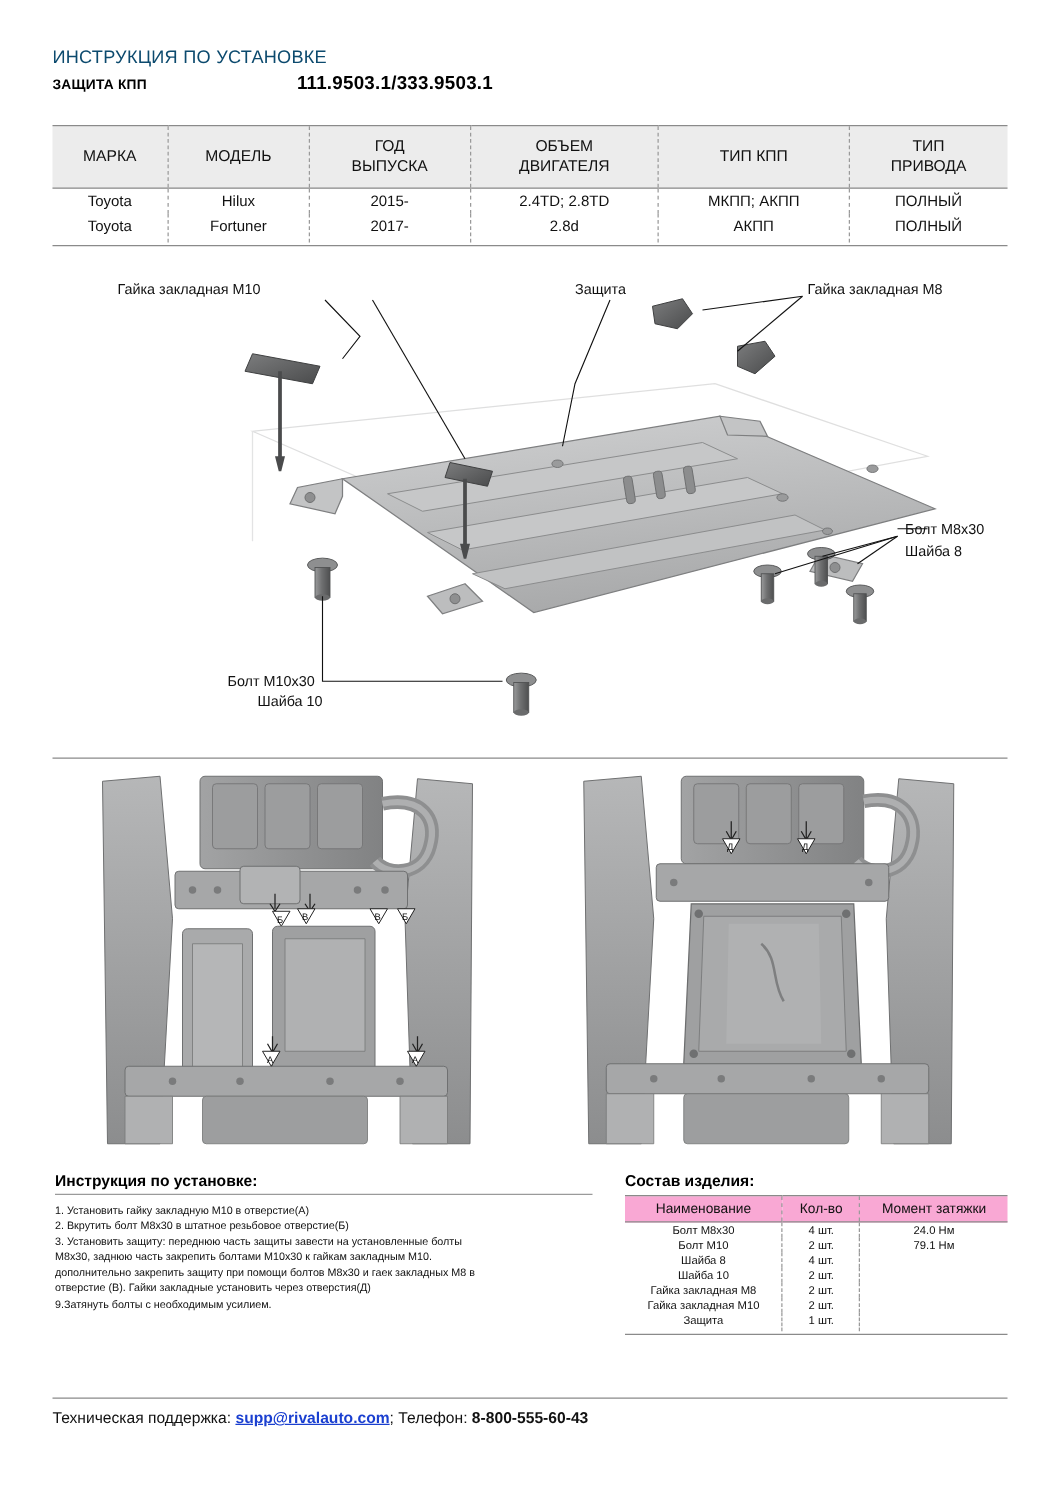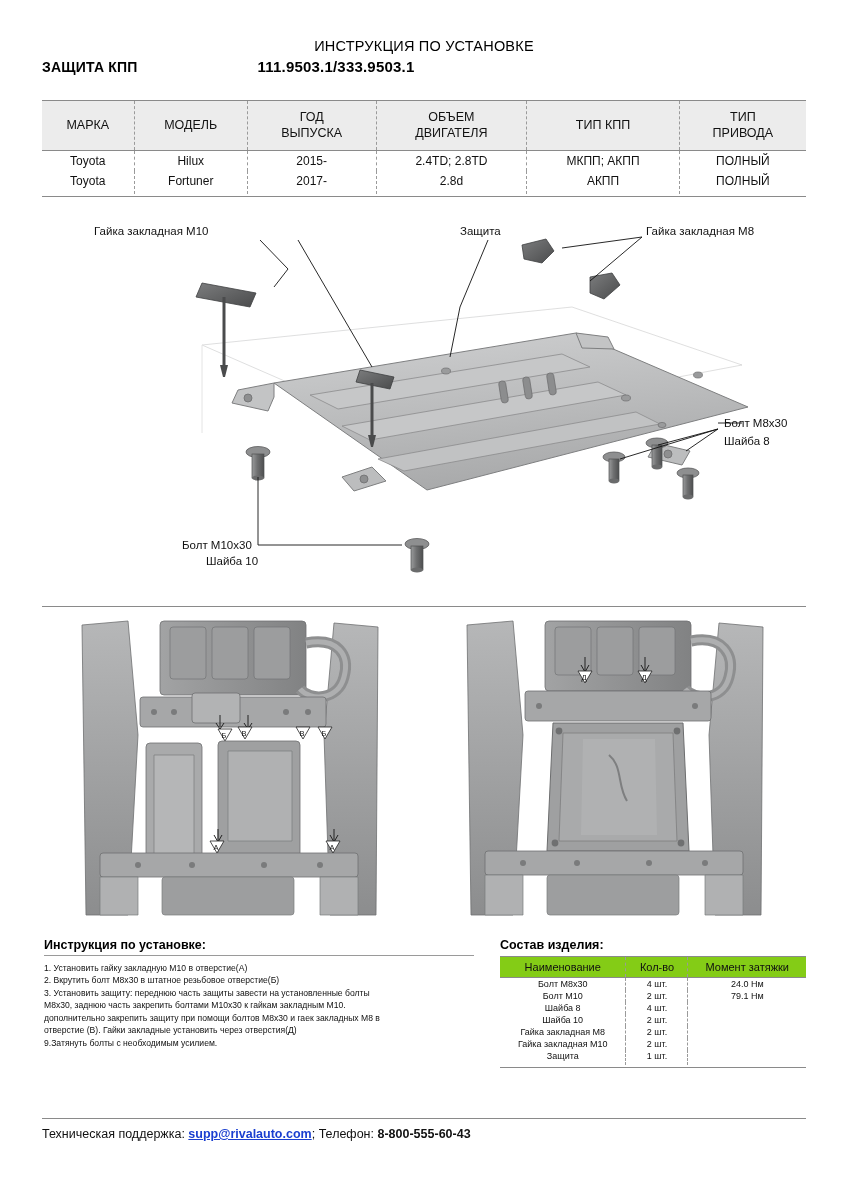--- a/index.html
+++ b/index.html
@@ -10,23 +10,23 @@
     background: #ffffff;
     font-family: "Liberation Sans", sans-serif;
     color: #000;
     position: relative;
     overflow: hidden;
   }
   .page { position: relative; width: 848px; height: 1200px; padding: 0; }
 
   
   .header { position:absolute; left:42px; top:38px; width:764px; }
-  .hdr-line1 { font-size: 14.5px; letter-spacing:.2px; color:#000000;text-align:center; }
+  .hdr-line1 { font-size: 14.5px; letter-spacing:.2px; color:#0c4a6e; }
   .hdr-row2 { display:flex; align-items:baseline; margin-top:4px; }
-  .hdr-title { font-size: 14px; font-weight:bold; letter-spacing:.2px; }
+  .hdr-title { font-size: 11px; font-weight:bold; letter-spacing:.2px; }
   .hdr-code { font-size: 15px; font-weight:bold; margin-left:120px; letter-spacing:.2px; }
 
   
   .spec-table { position:absolute; left:42px; top:100px; width:764px; border-collapse:collapse; }
   .spec-table th, .spec-table td { text-align:center; font-size:12.5px; }
   .spec-table thead th {
     background:#ececec;
     border-top:1px solid #8a8a8a;
     border-bottom:1px solid #8a8a8a;
     border-right:1px dashed #9a9a9a;
@@ -62,21 +62,21 @@
   .instr h3 { font-size:12.5px; font-weight:bold; margin:0 0 3px 0; }
   .instr .rule { border-bottom:1px solid #9a9a9a; margin-bottom:6px; }
   .instr ol { margin:0; padding:0; list-style:none; }
   .instr li { font-size:8.6px; line-height:1.45; color:#111; }
 
   
   .parts { position:absolute; left:500px; top:938px; width:306px; }
   .parts h3 { font-size:12.5px; font-weight:bold; margin:0 0 4px 0; }
   .parts table { width:100%; border-collapse:collapse; }
   .parts thead th {
-    background:#84cc16;
+    background:#f9a8d4;
     border-top:1px solid #8a8a8a;
     border-bottom:1px solid #8a8a8a;
     font-weight:normal;
     font-size:11px;
     padding:4px 3px;
     color:#111;
   }
   .parts th.c-name { border-right:1px dashed #9a9a9a; }
   .parts th.c-qty { border-right:1px dashed #9a9a9a; width:62px; }
   .parts td { font-size:9px; padding:1px 3px; color:#111; text-align:center; }

